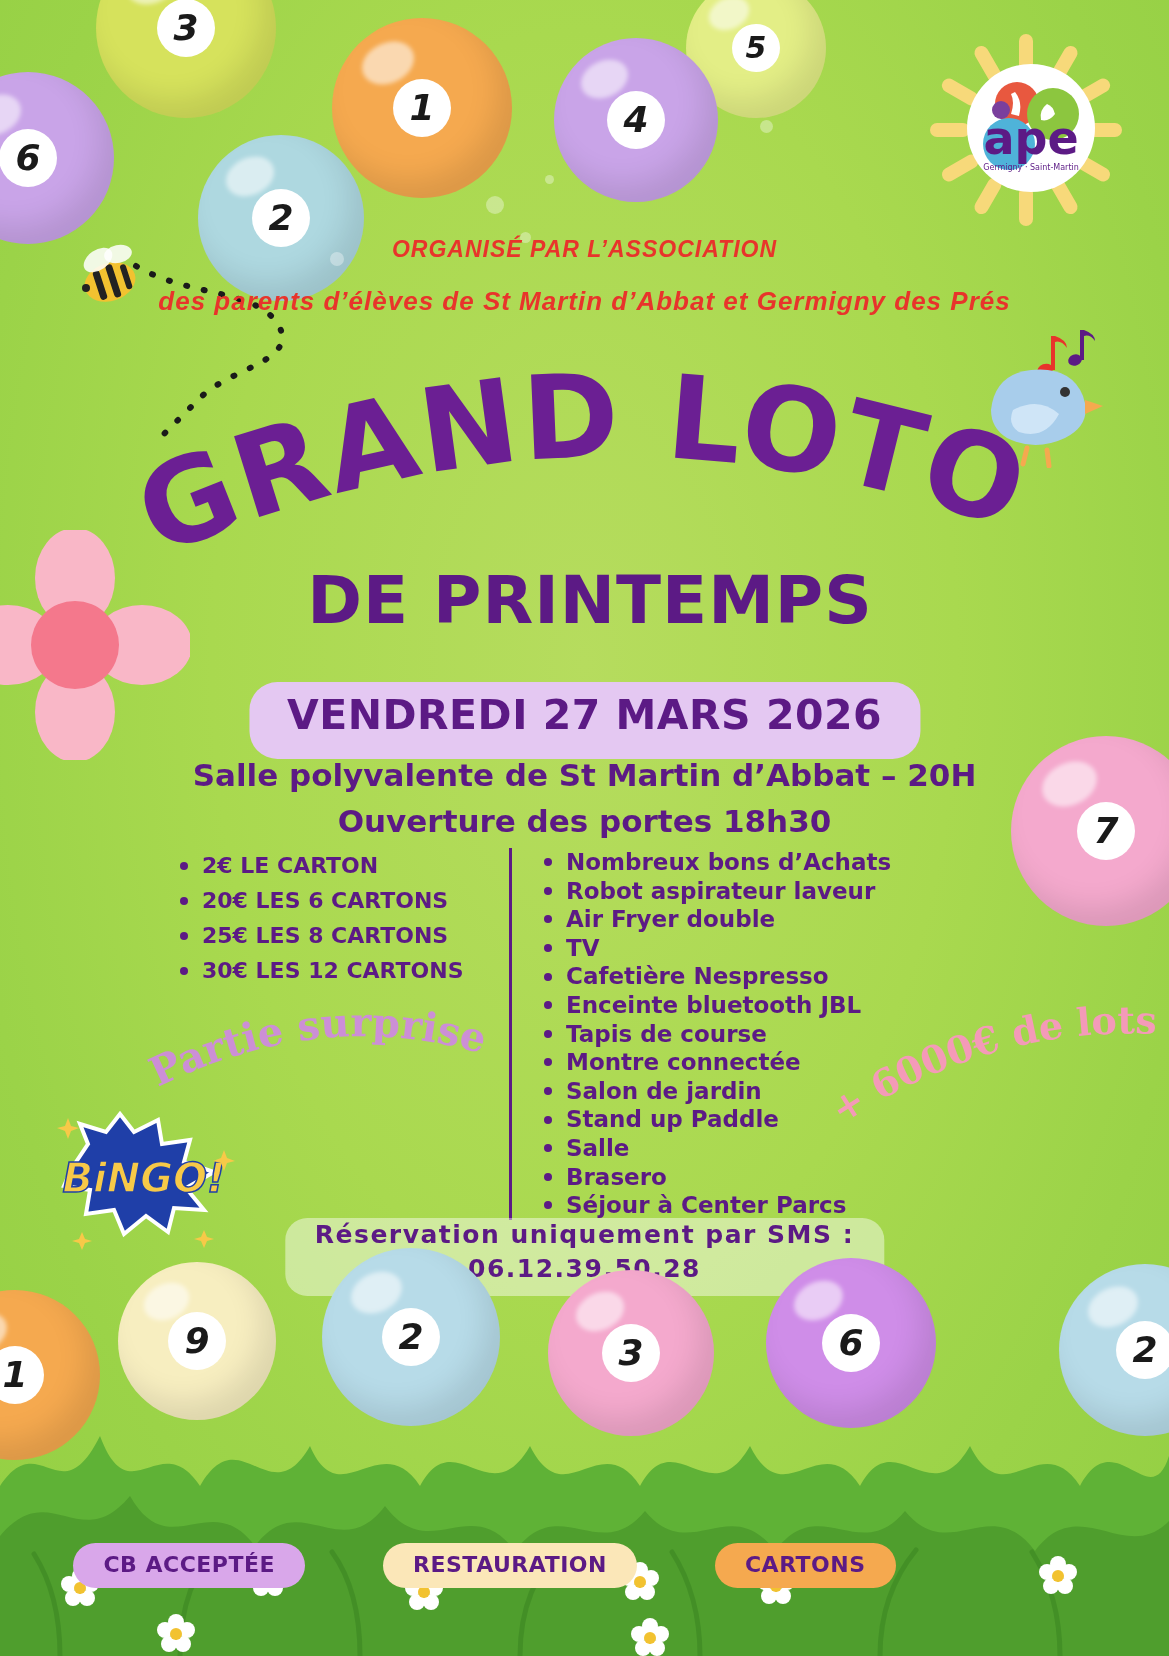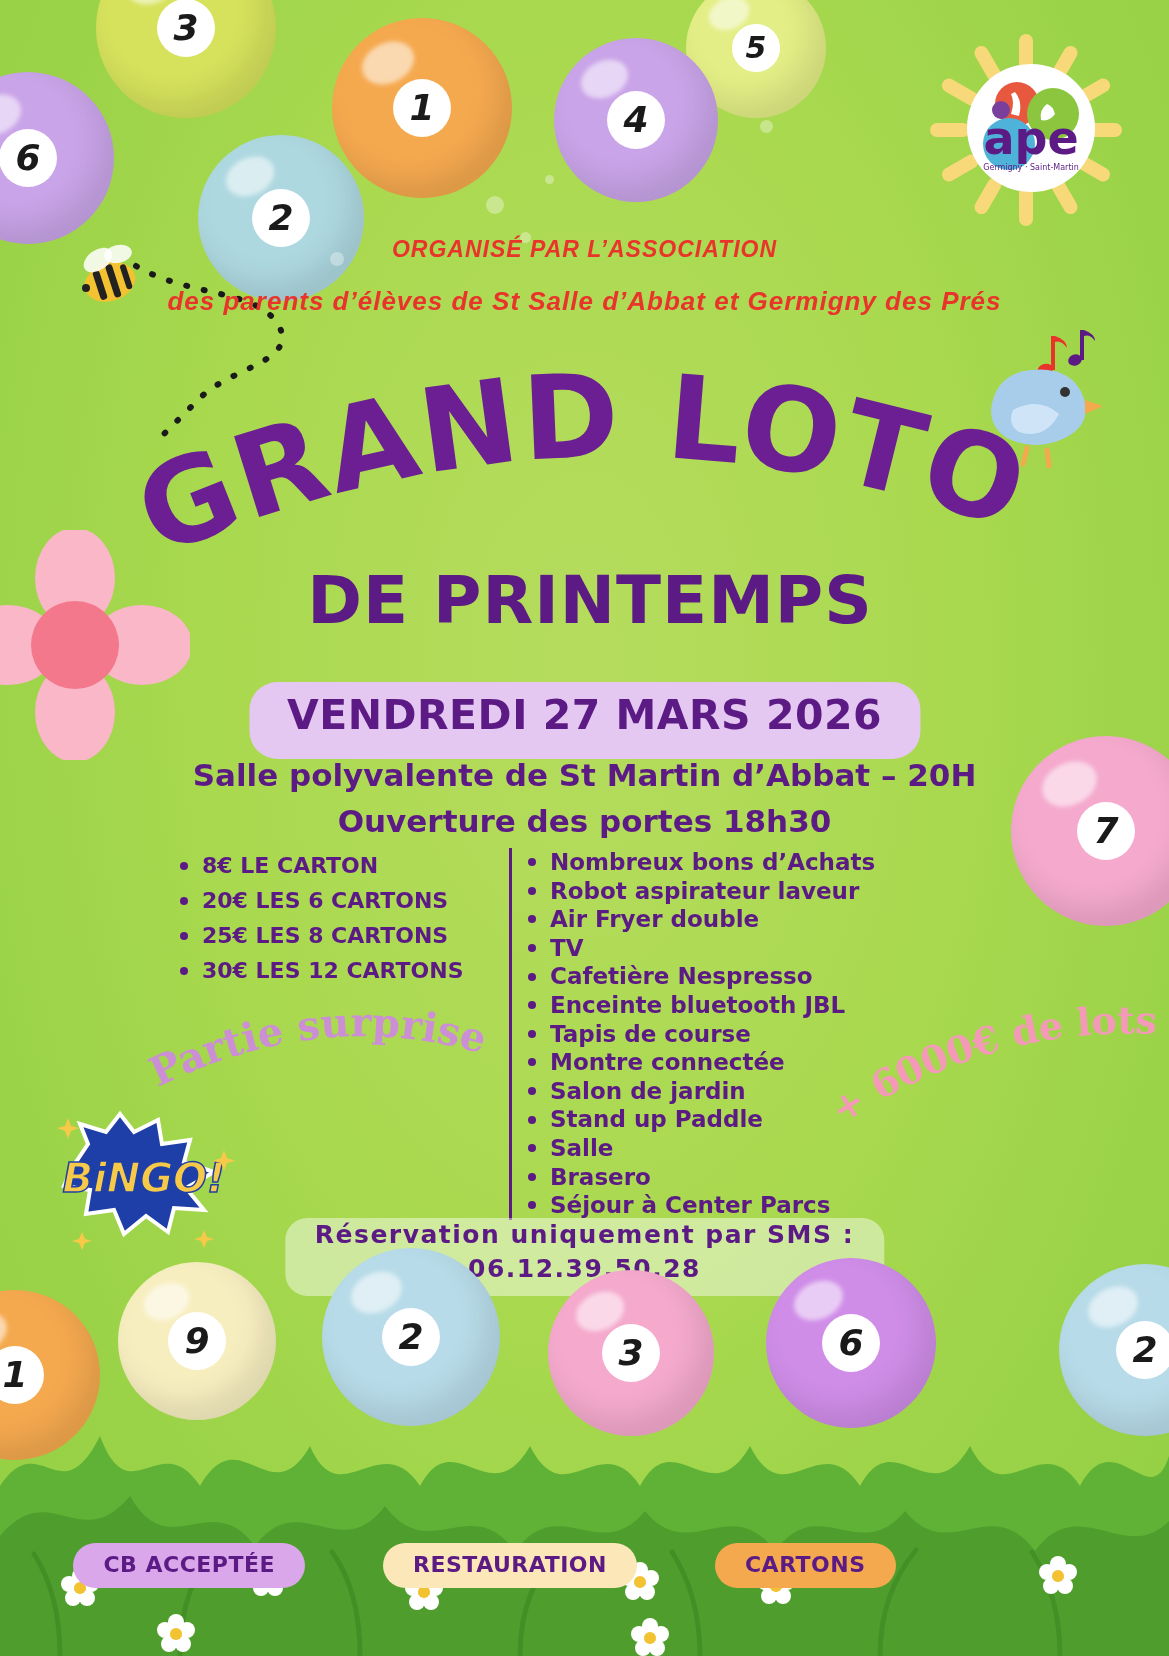--- a/index.html
+++ b/index.html
@@ -193,21 +193,21 @@
   .col-prices li::before, .col-lots li::before {
     content: "";
     position: absolute;
     left: 4px;
     top: 50%;
     transform: translateY(-50%);
     width: 8px; height: 8px;
     border-radius: 50%;
     background: #5c1a85;
   }
-  .col-lots { padding-left: 12px; }
+  .col-lots { padding-left: 28px; }
 
   
   .partie-surprise {
     position: absolute;
     top: 1010px;
     left: 150px;
     width: 340px;
     height: 100px;
   }
   .partie-surprise svg { width: 100%; height: 100%; overflow: visible; }
@@ -468,21 +468,21 @@
         <ellipse cx="115" cy="48" rx="40" ry="50"></ellipse>
         <ellipse cx="182" cy="115" rx="50" ry="40"></ellipse>
         <ellipse cx="115" cy="182" rx="40" ry="50"></ellipse>
         <ellipse cx="48" cy="115" rx="50" ry="40"></ellipse>
       </g>
       <circle cx="115" cy="115" r="44" fill="#f4788c"></circle>
     </svg>
   </div>
 
   <div class="org-line1">ORGANISÉ PAR L’ASSOCIATION</div>
-  <div class="org-line2">des parents d’élèves de St Salle d’Abbat et Germigny des Prés</div>
+  <div class="org-line2">des parents d’élèves de St Martin d’Abbat et Germigny des Prés</div>
 
   <div class="title-arc">
     <svg viewBox="0 0 1169 230">
       <defs>
         <path id="arcPath" d="M95 215 Q 584 -30 1075 185" fill="none"></path>
       </defs>
       <text>
         <textPath href="#arcPath" startOffset="50%" text-anchor="middle">
           <tspan>GRAND LOTO</tspan>
         </textPath>
@@ -492,21 +492,21 @@
 
   <div class="subtitle">DE PRINTEMPS</div>
 
   <div class="date-pill">VENDREDI 27 MARS 2026</div>
   <div class="venue">Salle polyvalente de St Martin d’Abbat – 20H</div>
   <div class="doors">Ouverture des portes 18h30</div>
 
   <div class="lists">
     <div class="col-prices">
       <ul>
-        <li>8€ LE CARTON</li>
+        <li>2€ LE CARTON</li>
         <li>20€ LES 6 CARTONS</li>
         <li>25€ LES 8 CARTONS</li>
         <li>30€ LES 12 CARTONS</li>
       </ul>
     </div>
     <div class="col-lots">
       <ul>
         <li>Nombreux bons d’Achats</li>
         <li>Robot aspirateur laveur</li>
         <li>Air Fryer double</li>

